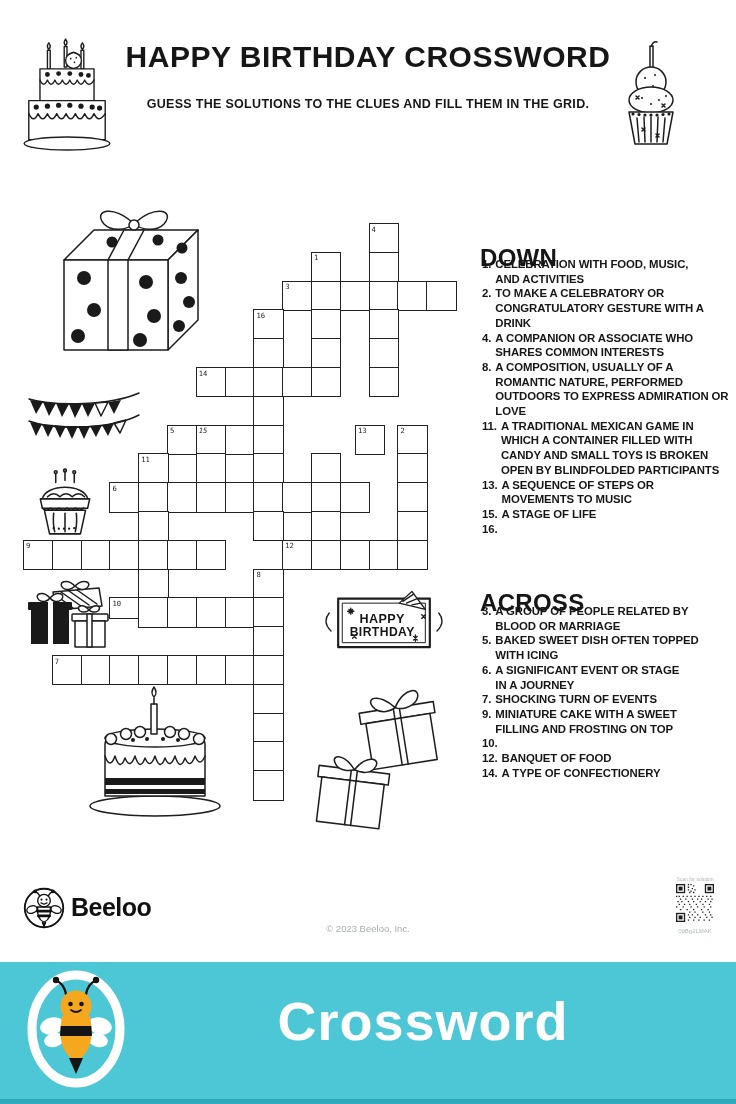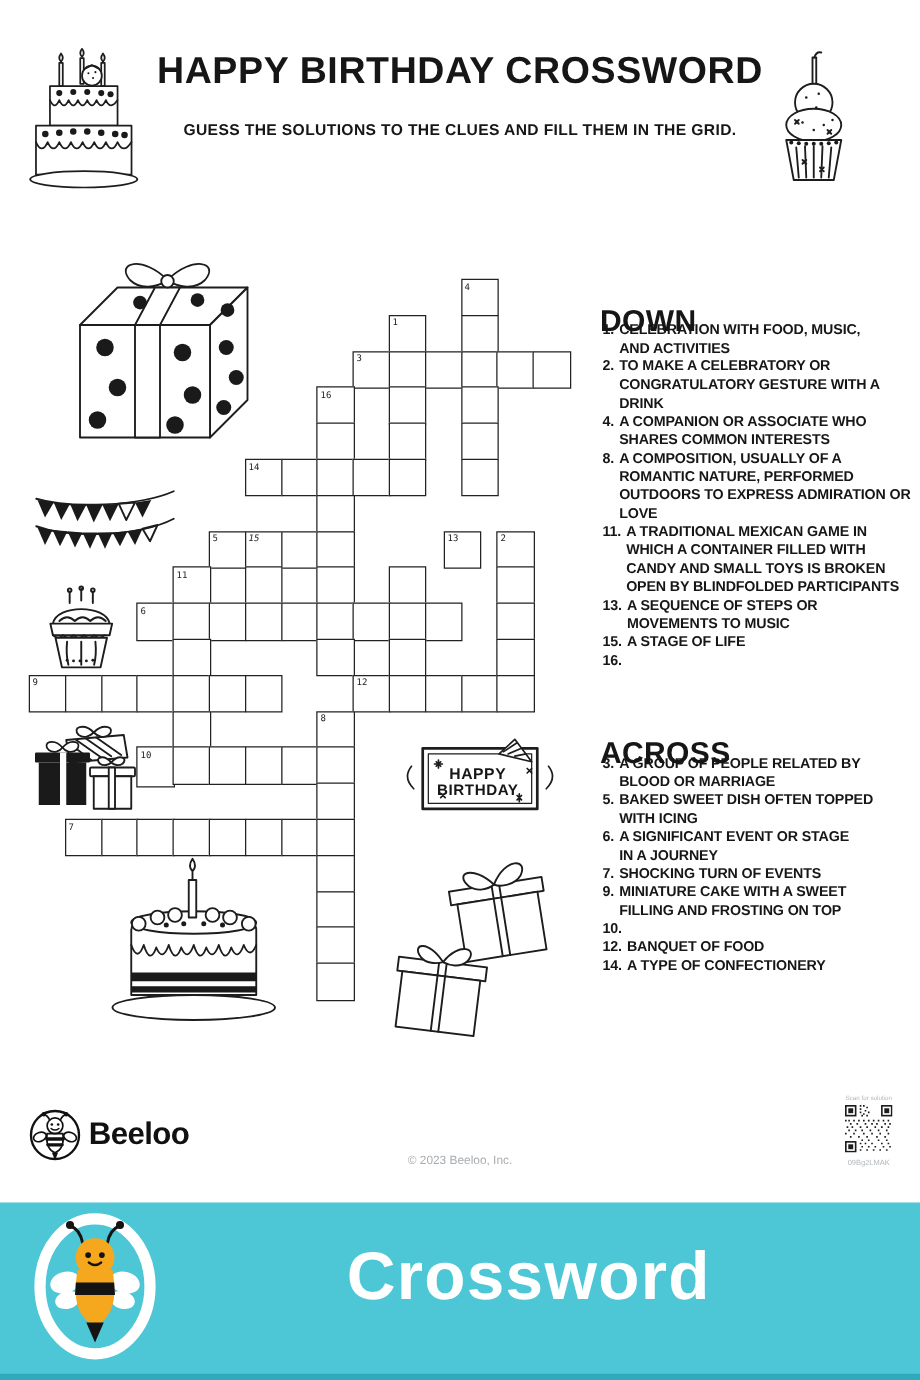--- a/index.html
+++ b/index.html
@@ -189,21 +189,21 @@
         <span class="cellnum">12</span>
       </div>
       <div class="cell" style="left: 311px; top: 539.8px; height: 30.4px; width: 30.4px;"></div>
       <div class="cell" style="left: 339.8px; top: 539.8px; height: 30.4px; width: 30.4px;"></div>
       <div class="cell" style="left: 368.6px; top: 539.8px; height: 30.4px; width: 30.4px;"></div>
       <div class="cell" style="left: 397.4px; top: 539.8px; height: 30.4px; width: 30.4px;"></div>
       <div class="cell" style="left: 138.2px; top: 568.6px; height: 30.4px; width: 30.4px;"></div>
       <div class="cell" style="left: 253.4px; top: 568.6px; height: 30.4px; width: 30.4px;">
         <span class="cellnum">8</span>
       </div>
-      <div class="cell" style="left: 109.4px; top: 597.4px; height: 33px; width: 30.4px;">
+      <div class="cell" style="left: 109.4px; top: 597.4px; height: 22px; width: 30.4px;">
         <span class="cellnum">10</span>
       </div>
       <div class="cell" style="left: 138.2px; top: 597.4px; height: 30.4px; width: 30.4px;"></div>
       <div class="cell" style="left: 167px; top: 597.4px; height: 30.4px; width: 30.4px;"></div>
       <div class="cell" style="left: 195.8px; top: 597.4px; height: 30.4px; width: 30.4px;"></div>
       <div class="cell" style="left: 224.6px; top: 597.4px; height: 30.4px; width: 30.4px;"></div>
       <div class="cell" style="left: 253.4px; top: 597.4px; height: 30.4px; width: 30.4px;"></div>
       <div class="cell" style="left: 253.4px; top: 626.2px; height: 30.4px; width: 30.4px;"></div>
       <div class="cell" style="left: 51.8px; top: 655px; height: 30.4px; width: 30.4px;">
         <span class="cellnum">7</span>

